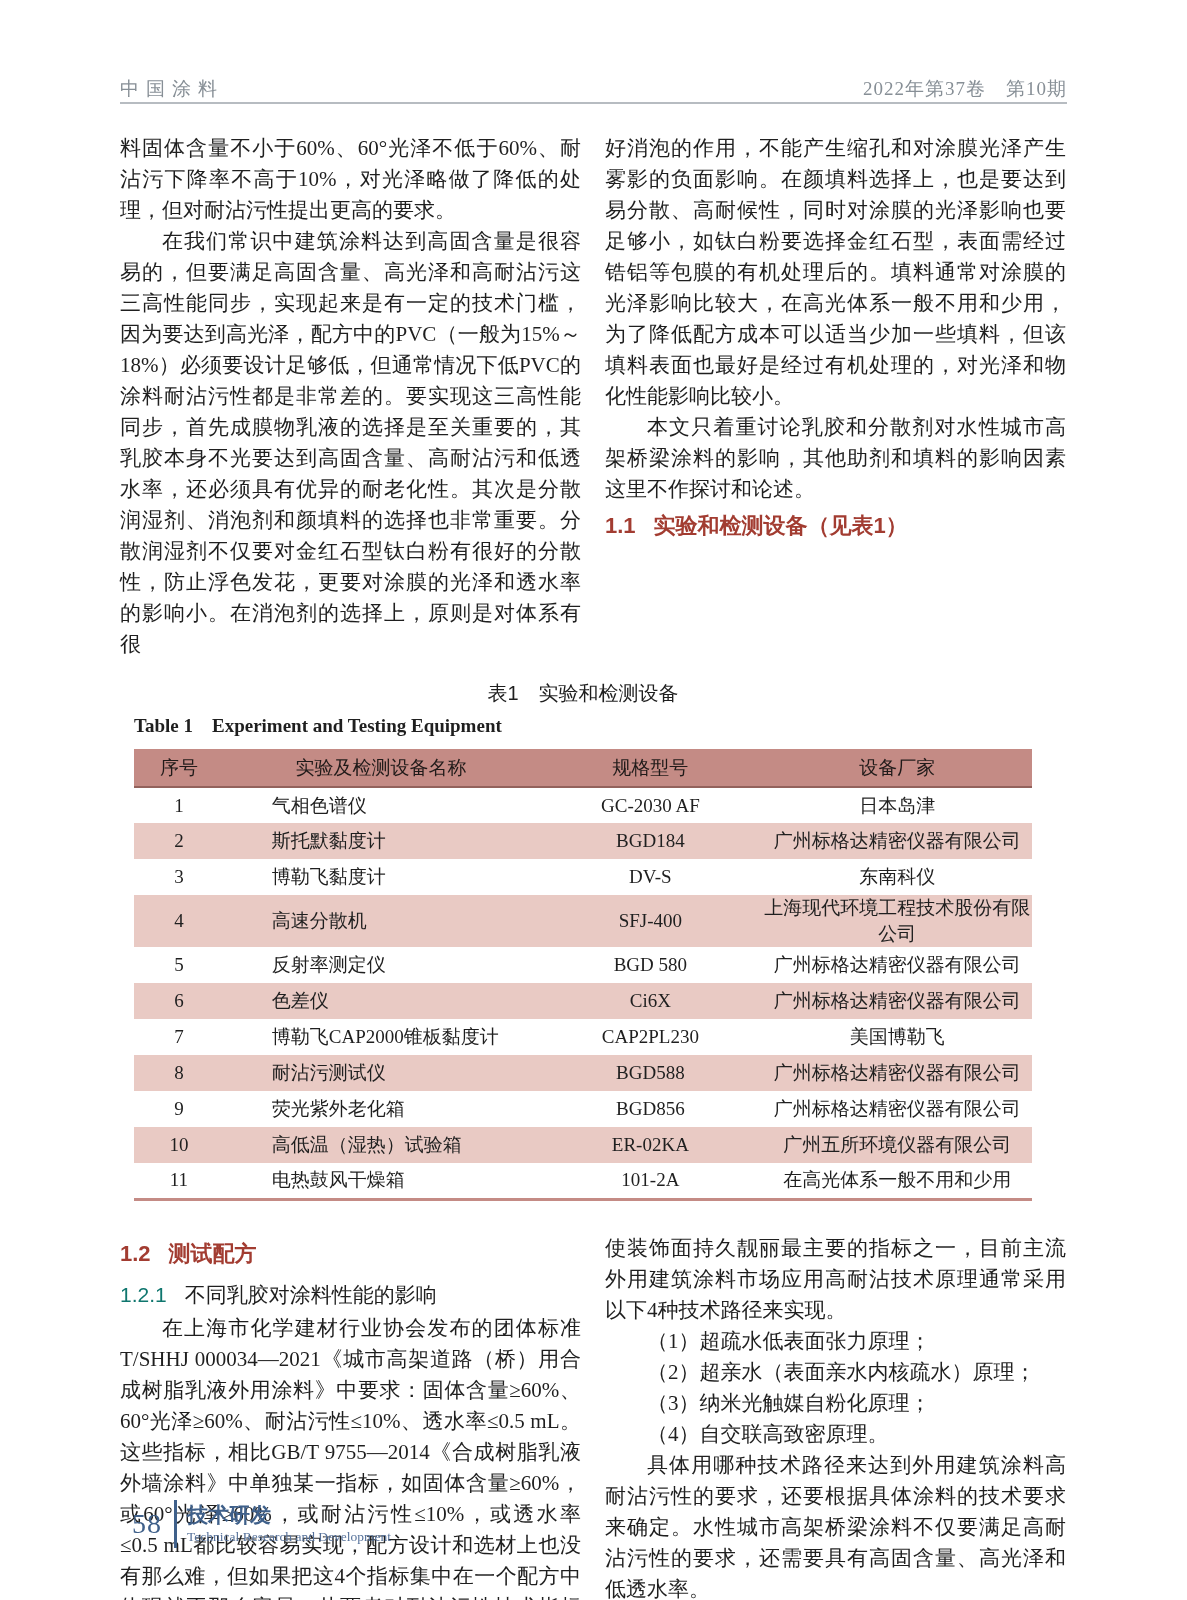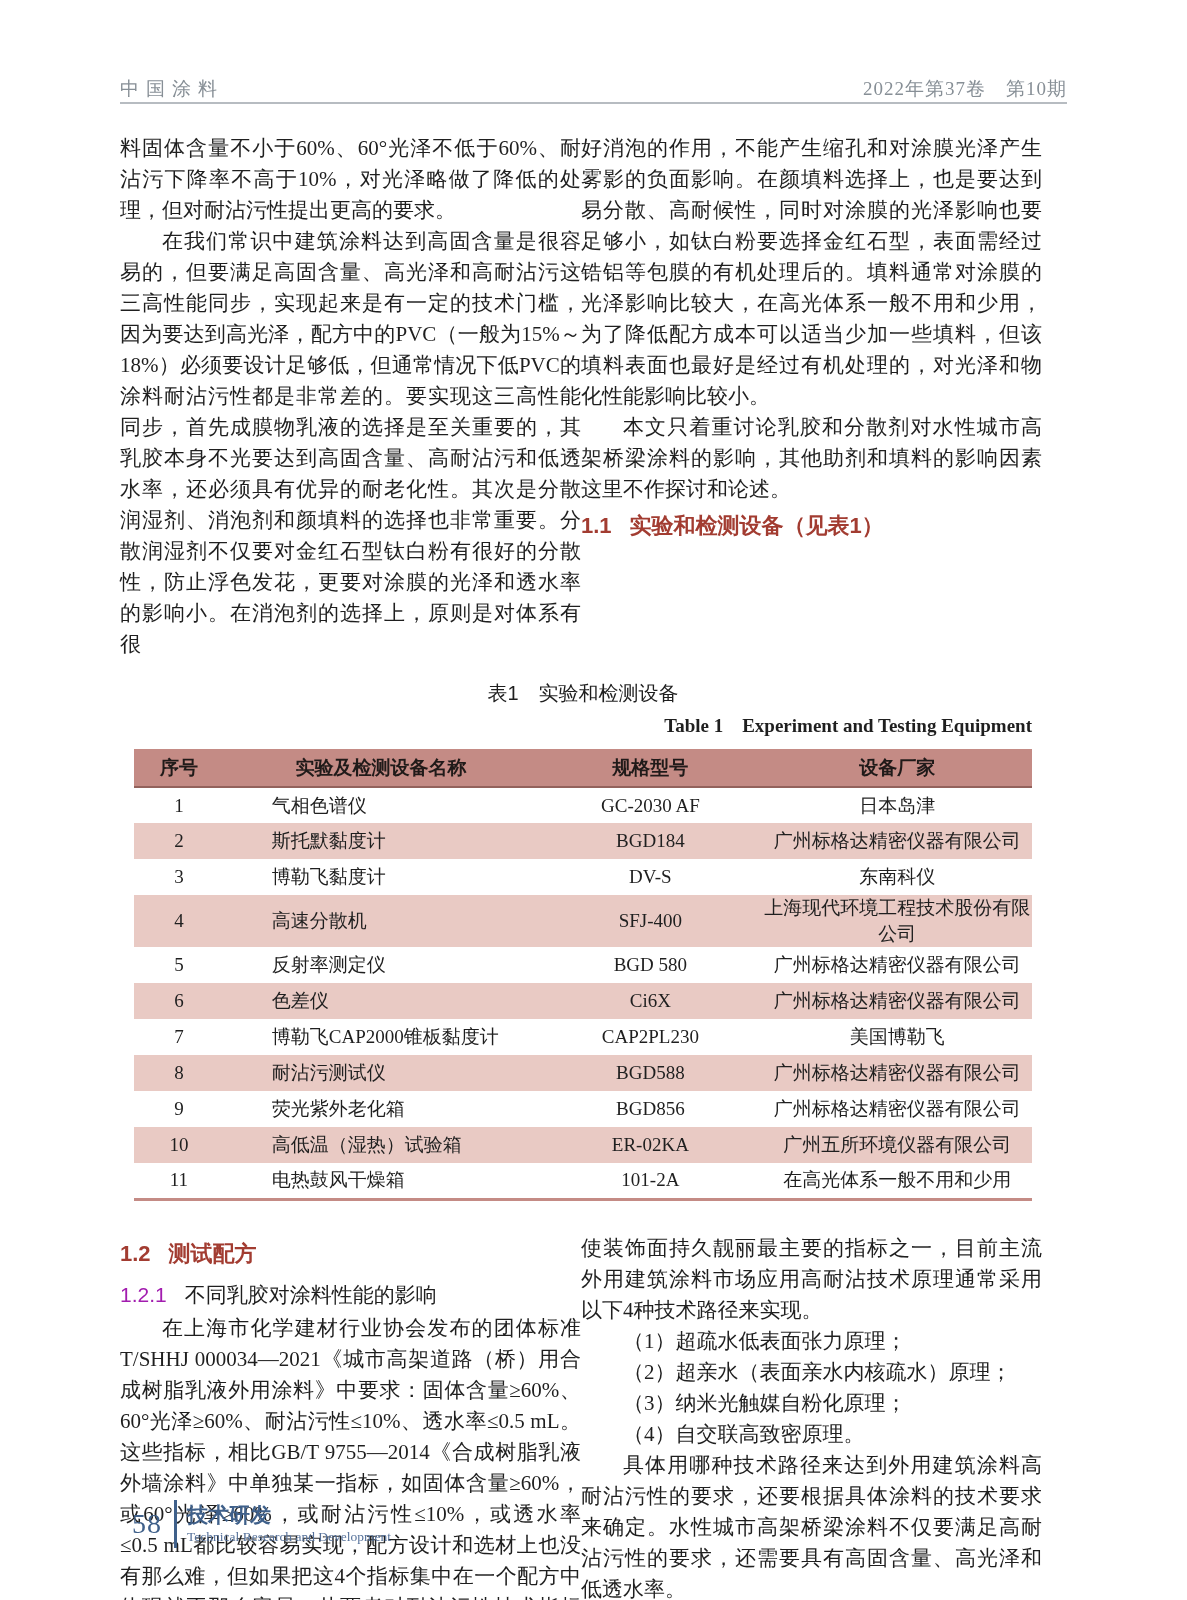--- a/index.html
+++ b/index.html
@@ -17,21 +17,21 @@
   .running-header {
     position:absolute; top:76px; left:120px; width:947px;
     display:flex; justify-content:space-between; align-items:flex-end;
     color:#878f96; font-size:19px;
     border-bottom:2px solid #b7bcc1;
   }
   .journal-name { letter-spacing:7px; }
   .issue-info  { letter-spacing:1px; }
   
   .content { position:absolute; top:133px; left:120px; width:947px; }
-  .two-col { display:flex; }
+  .two-col { display:flex; gap:24px; }
   .col { width:461px; }
   p.body-text {
     font-size:21px; line-height:31px;
     text-align:justify; text-justify:inter-ideograph;
   }
   p.indent { text-indent:2em; }
   
   .h-sec1 {
     font-family:"Liberation Sans","DejaVu Sans",sans-serif;
     font-weight:bold; font-size:28px; color:#a23c31;
@@ -42,39 +42,39 @@
     font-family:"Liberation Sans","DejaVu Sans",sans-serif;
     font-weight:bold; font-size:22px; color:#a23c31;
     margin:6px 0 10px 0;
   }
   .h-sec2 .sec-num { margin-right:18px; }
   .h-sec3 {
     font-size:21px; line-height:31px; margin:2px 0;
   }
   .h-sec3 .sec-num {
     font-family:"Liberation Sans","DejaVu Sans",sans-serif;
-    color:#a21caf; margin-right:18px;margin-top:45px;
+    color:#0f766e; margin-right:18px;margin-top:45px;
   }
   .h-sec3 .sec-title { color:#1f1f1f; }
   
   .table-block { margin:20px 0 0 14px; width:898px; }
   .table-caption-zh {
     font-family:"Liberation Sans","DejaVu Sans",sans-serif;
     font-weight:normal; font-size:20px; text-align:center; margin-bottom:6px;
   }
   .table-caption-en {
-    font-weight:bold; font-size:19px; text-align:right; margin-bottom:10px;
+    font-weight:bold; font-size:19px; text-align:left; margin-bottom:10px;
   }
   table.equip {
     width:100%; border-collapse:collapse; font-size:19px;
     border-bottom:3px solid #c48b85;
   }
   table.equip th {
     background:#c48b85; color:#201a19;
-    font-weight:bold; height:38px; text-align:center;
+    font-weight:normal; height:38px; text-align:center;
     border-bottom:2px solid #93625c;
   }
   table.equip td { height:36px; text-align:center; }
   table.equip tr.alt td { background:#e9cac4; }
   table.equip td.name-cell, table.equip th.name-head { text-align:left; padding-left:48px; }
   table.equip th.name-head { text-align:center; padding-left:0; }
   col.c-no   { width:10%; }
   col.c-name { width:35%; }
   col.c-spec { width:25%; }
   col.c-mfr  { width:30%; }

